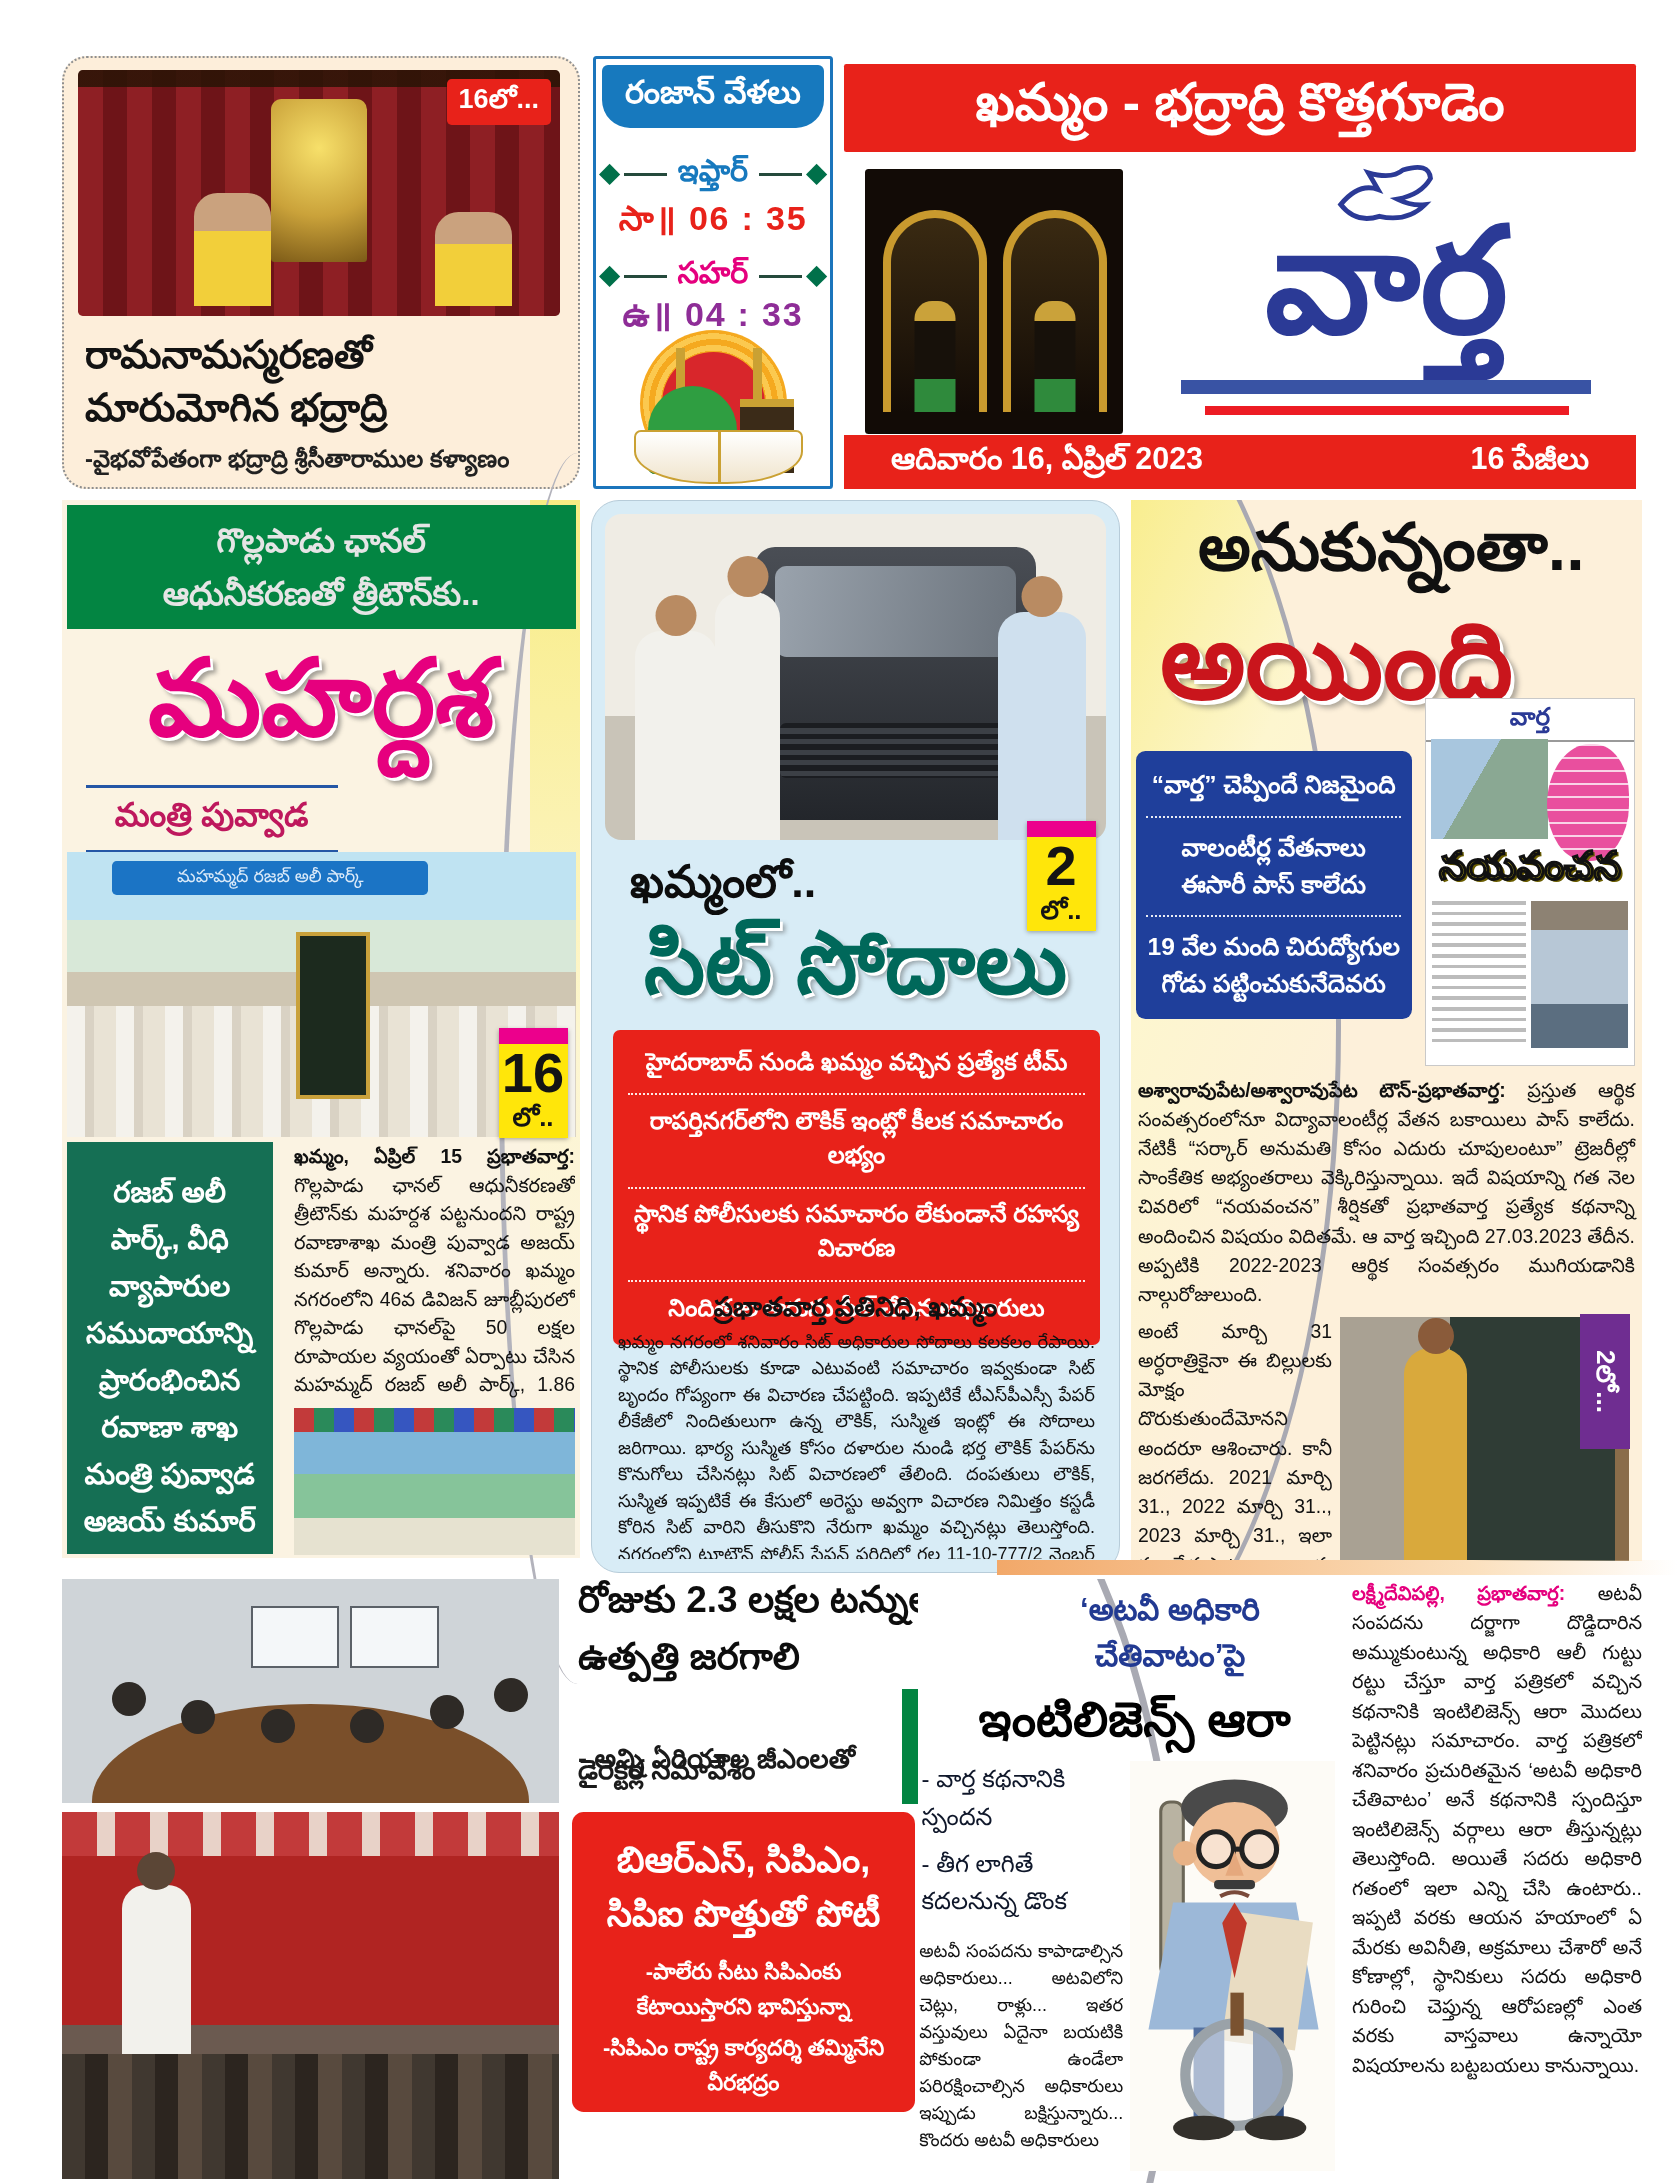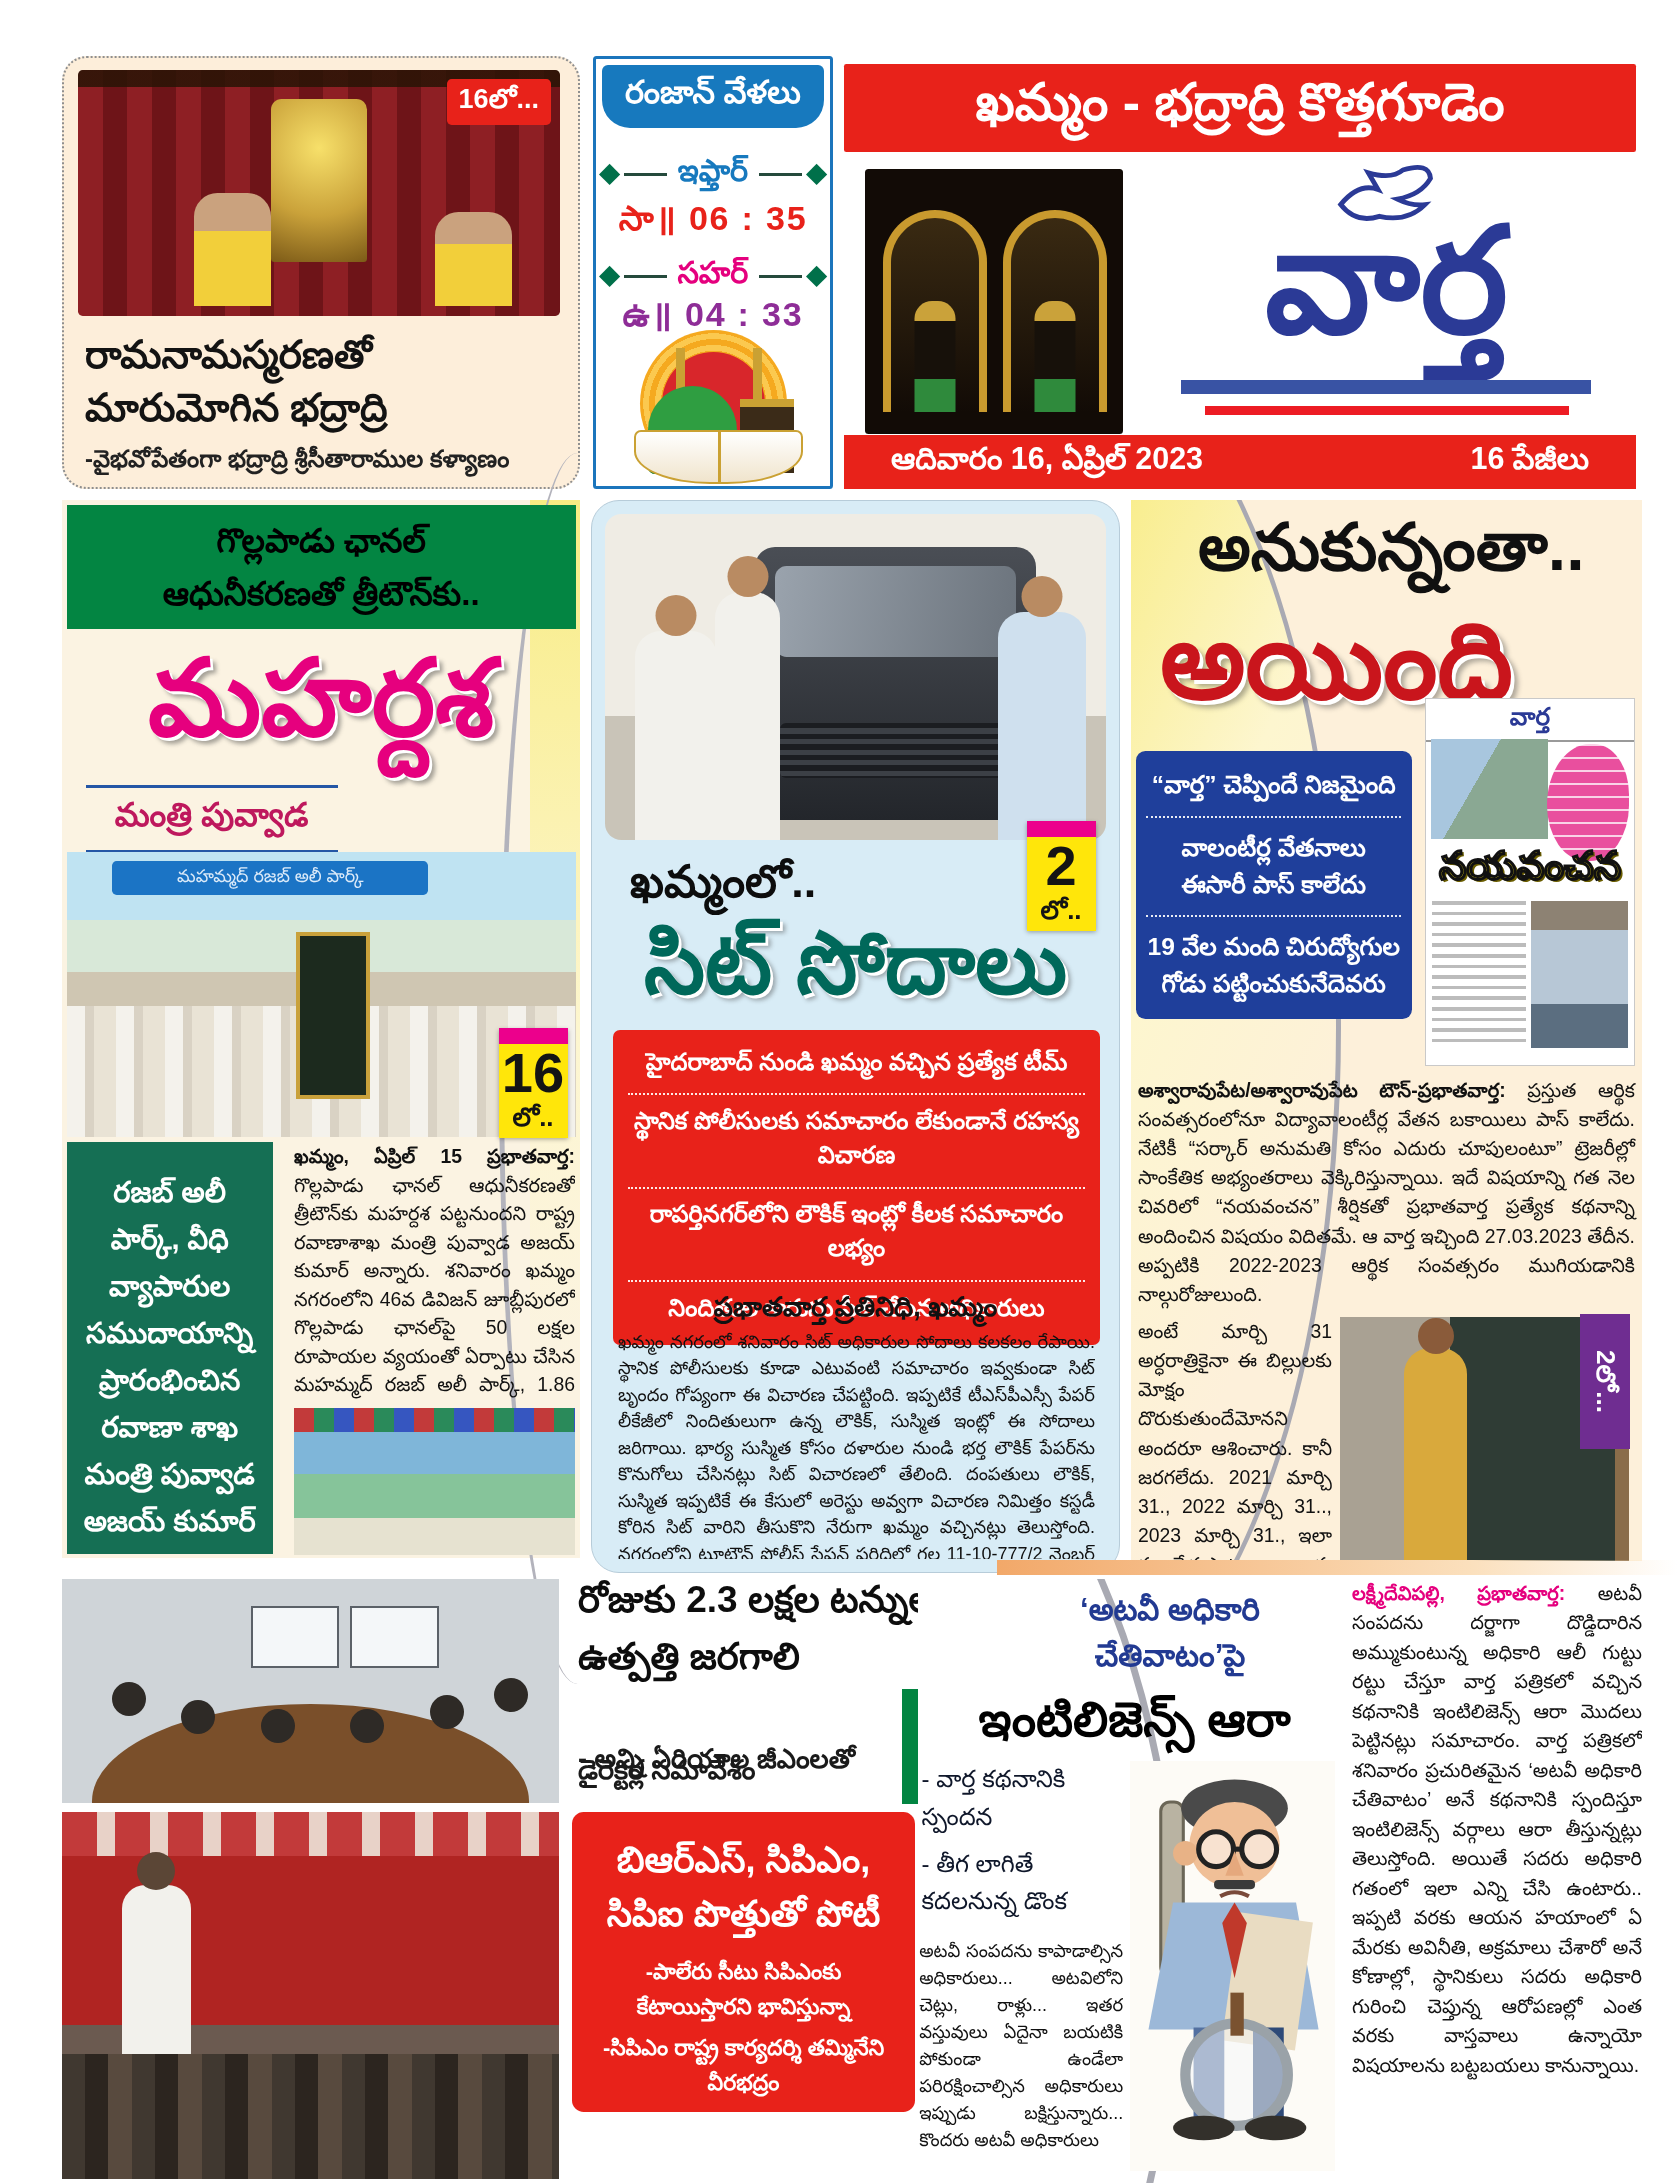--- a/index.html
+++ b/index.html
@@ -64,21 +64,21 @@
   .mast-datebar{left:0;top:379px;width:792px;height:54px;background:#e8221a;color:#fff;
       font-size:30.5px;font-weight:bold;display:flex;align-items:center;justify-content:space-between;
       padding:0 47px;box-sizing:border-box;}
 
   
   #left-col{left:62px;top:500px;width:518px;height:1058px;background:#fbf3e2;overflow:visible;}
   .lc-yellow{position:absolute;right:0;top:0;width:50px;height:880px;
       background:linear-gradient(180deg,#f8ec83,#fdf6cf 60%,rgba(253,246,207,0));}
   .lc-arc{position:absolute;right:-76px;top:-47px;width:152px;height:1231px;border-left:5.9px solid #b3b3bc;
       border-radius:50%;}
-  .green-kicker{left:4.7px;top:4.7px;width:509px;height:124px;background:#038542;color:#000000;
+  .green-kicker{left:4.7px;top:4.7px;width:509px;height:124px;background:#038542;color:#e5e5e5;
       font-size:33px;font-weight:bold;text-align:center;line-height:1.6;padding-top:10.6px;box-sizing:border-box;}
   .mahardasa{left:0;top:136px;width:518px;text-align:center;font-size:107px;font-weight:bold;color:#e6007e;
       text-shadow:2.9px 2.9px 0 #fff,5.9px 5.9px 4.7px rgba(60,60,60,.45);}
   .minister{left:23.5px;top:285px;width:252px;border-top:3.5px solid #2456a5;border-bottom:3.5px solid #2456a5;
       padding:8.2px 0;font-size:33px;font-weight:bold;text-align:center;color:#be185d;}
   .park-photo{left:4.7px;top:352px;width:509px;height:285px;overflow:visible;
       background:linear-gradient(180deg,#bfe3f2 0 24%,#d8e8d8 24% 42%,#cfc6b2 42% 100%);}
   .park-photo .crowd{position:absolute;bottom:0;width:100%;height:46%;
       background:repeating-linear-gradient(90deg,#f4f2ec 0 17.6px,#d9d2c4 17.6px 27px,#e9e3d5 27px 49px);}
   .park-banner{position:absolute;left:9%;top:9.4px;width:62%;height:34px;background:#1b74c5;color:#dcebf9;
@@ -319,22 +319,22 @@
     </div>
     <div class="badge-yellow abs" style="right:23.5px;top:320px;z-index:3;">
       <div class="top"></div>
       <div class="num">2</div>
       <div class="suf">లో..</div>
     </div>
     <div class="sit-kicker abs">ఖమ్మంలో..</div>
     <div class="sit-headline abs">సిట్ సోదాలు</div>
     <div class="sit-redbox abs">
       <div class="sit-point">హైదరాబాద్ నుండి ఖమ్మం వచ్చిన ప్రత్యేక టీమ్</div>
+      <div class="sit-point">రాపర్తినగర్‌లోని లౌకిక్ ఇంట్లో కీలక సమాచారం లభ్యం</div>
       <div class="sit-point">స్థానిక పోలీసులకు సమాచారం లేకుండానే రహస్య విచారణ</div>
-      <div class="sit-point">రాపర్తినగర్‌లోని లౌకిక్ ఇంట్లో కీలక సమాచారం లభ్యం</div>
       <div class="sit-point">నిందితుల కారును సీజ్ చేసిన అధికారులు</div>
     </div>
     <div class="sit-byline abs">ప్రభాతవార్త ప్రతినిధి, ఖమ్మం</div>
     <div class="sit-body abs just">ఖమ్మం నగరంలో శనివారం సిట్ అధికారుల సోదాలు కలకలం రేపాయి. స్థానిక పోలీసులకు కూడా ఎటువంటి సమాచారం ఇవ్వకుండా సిట్ బృందం గోప్యంగా ఈ విచారణ చేపట్టింది. ఇప్పటికే టీఎస్‌పీఎస్సీ పేపర్ లీకేజీలో నిందితులుగా ఉన్న లౌకిక్, సుస్మిత ఇంట్లో ఈ సోదాలు జరిగాయి. భార్య సుస్మిత కోసం దళారుల నుండి భర్త లౌకిక్ పేపర్‌ను కొనుగోలు చేసినట్లు సిట్ విచారణలో తేలింది. దంపతులు లౌకిక్, సుస్మిత ఇప్పటికే ఈ కేసులో అరెస్టు అవ్వగా విచారణ నిమిత్తం కస్టడీ కోరిన సిట్ వారిని తీసుకొని నేరుగా ఖమ్మం వచ్చినట్లు తెలుస్తోంది. నగరంలోని టూటౌన్ పోలీస్ స్టేషన్ పరిధిలో గల 11-10-777/2 నెంబర్ గల ఇంట్లో సిట్ అధికారులు గోప్యంగా సోదాలు నిర్వహించారు. లీకేజీకి సంబంధించిన వివరాలు ఆ ఇంట్లో</div>
   </div>
 
   <div id="right-col" class="abs">
     <div class="rc-wedge"></div>
     <div class="anuk-black abs">అనుకున్నంతా..</div>
     <div class="anuk-red abs">అయింది</div>

